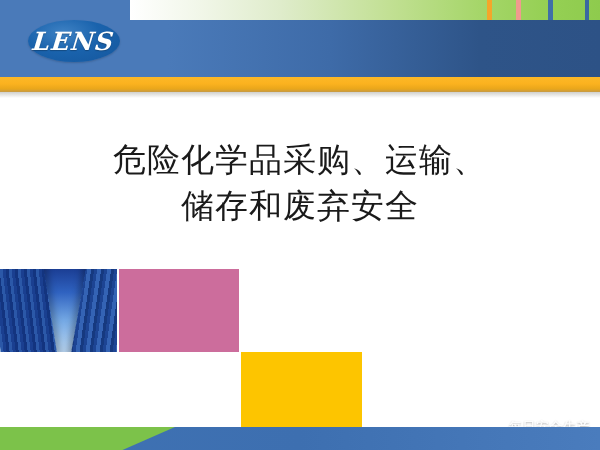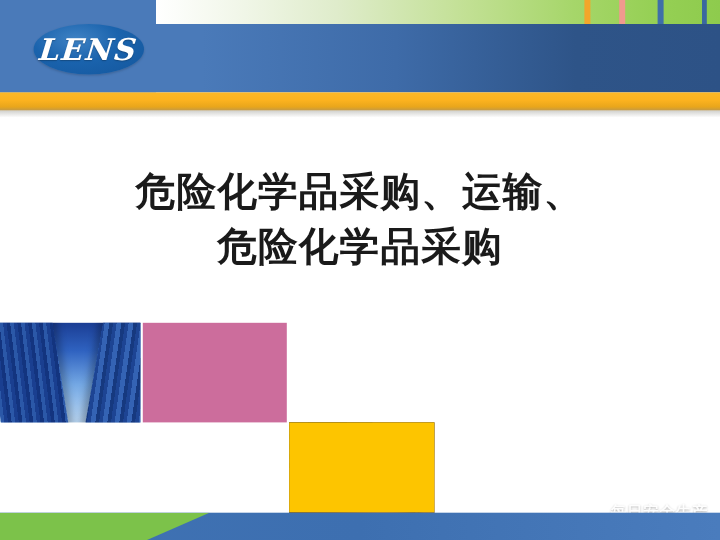--- a/index.html
+++ b/index.html
@@ -60,21 +60,21 @@
   }
 
   
   .title-area{
     position:absolute;left:0;top:98px;width:600px;height:170px;
     display:flex;flex-direction:column;align-items:center;justify-content:center;
   }
   .title-line{
     color:#1a1a1a;
     font-family:"DejaVu Sans", sans-serif;
-    font-weight:bold;
+    font-weight:normal;
     font-size:33px;
     line-height:1.38;
     letter-spacing:1px;
     white-space:nowrap;
     text-align:center;
   }
 
   
   .collage{position:absolute;left:0;top:269px;width:600px;height:158px;background:#fff;}
   .cell{position:absolute;overflow:hidden;}
@@ -203,21 +203,21 @@
     <div class="header-orange"></div>
     <div class="header-shadow"></div>
 
     <div class="logo">
       <span class="logo-text">LENS</span>
     </div>
   </div>
 
   <div class="title-area">
     <div class="title-line">危险化学品采购、运输、</div>
-    <div class="title-line">危险化学品采购</div>
+    <div class="title-line">储存和废弃安全</div>
   </div>
 
   <div class="collage">
     <div class="cell c-r1 col1 ph-towers"></div>
     <div class="cell c-r1 col2 ph-pink"></div>
     <div class="cell c-r1 col3 ph-hands"></div>
     <div class="cell c-r1 col4 ph-sky-tower"></div>
 
     <div class="cell c-r2 col3 ph-yellow"></div>
 

